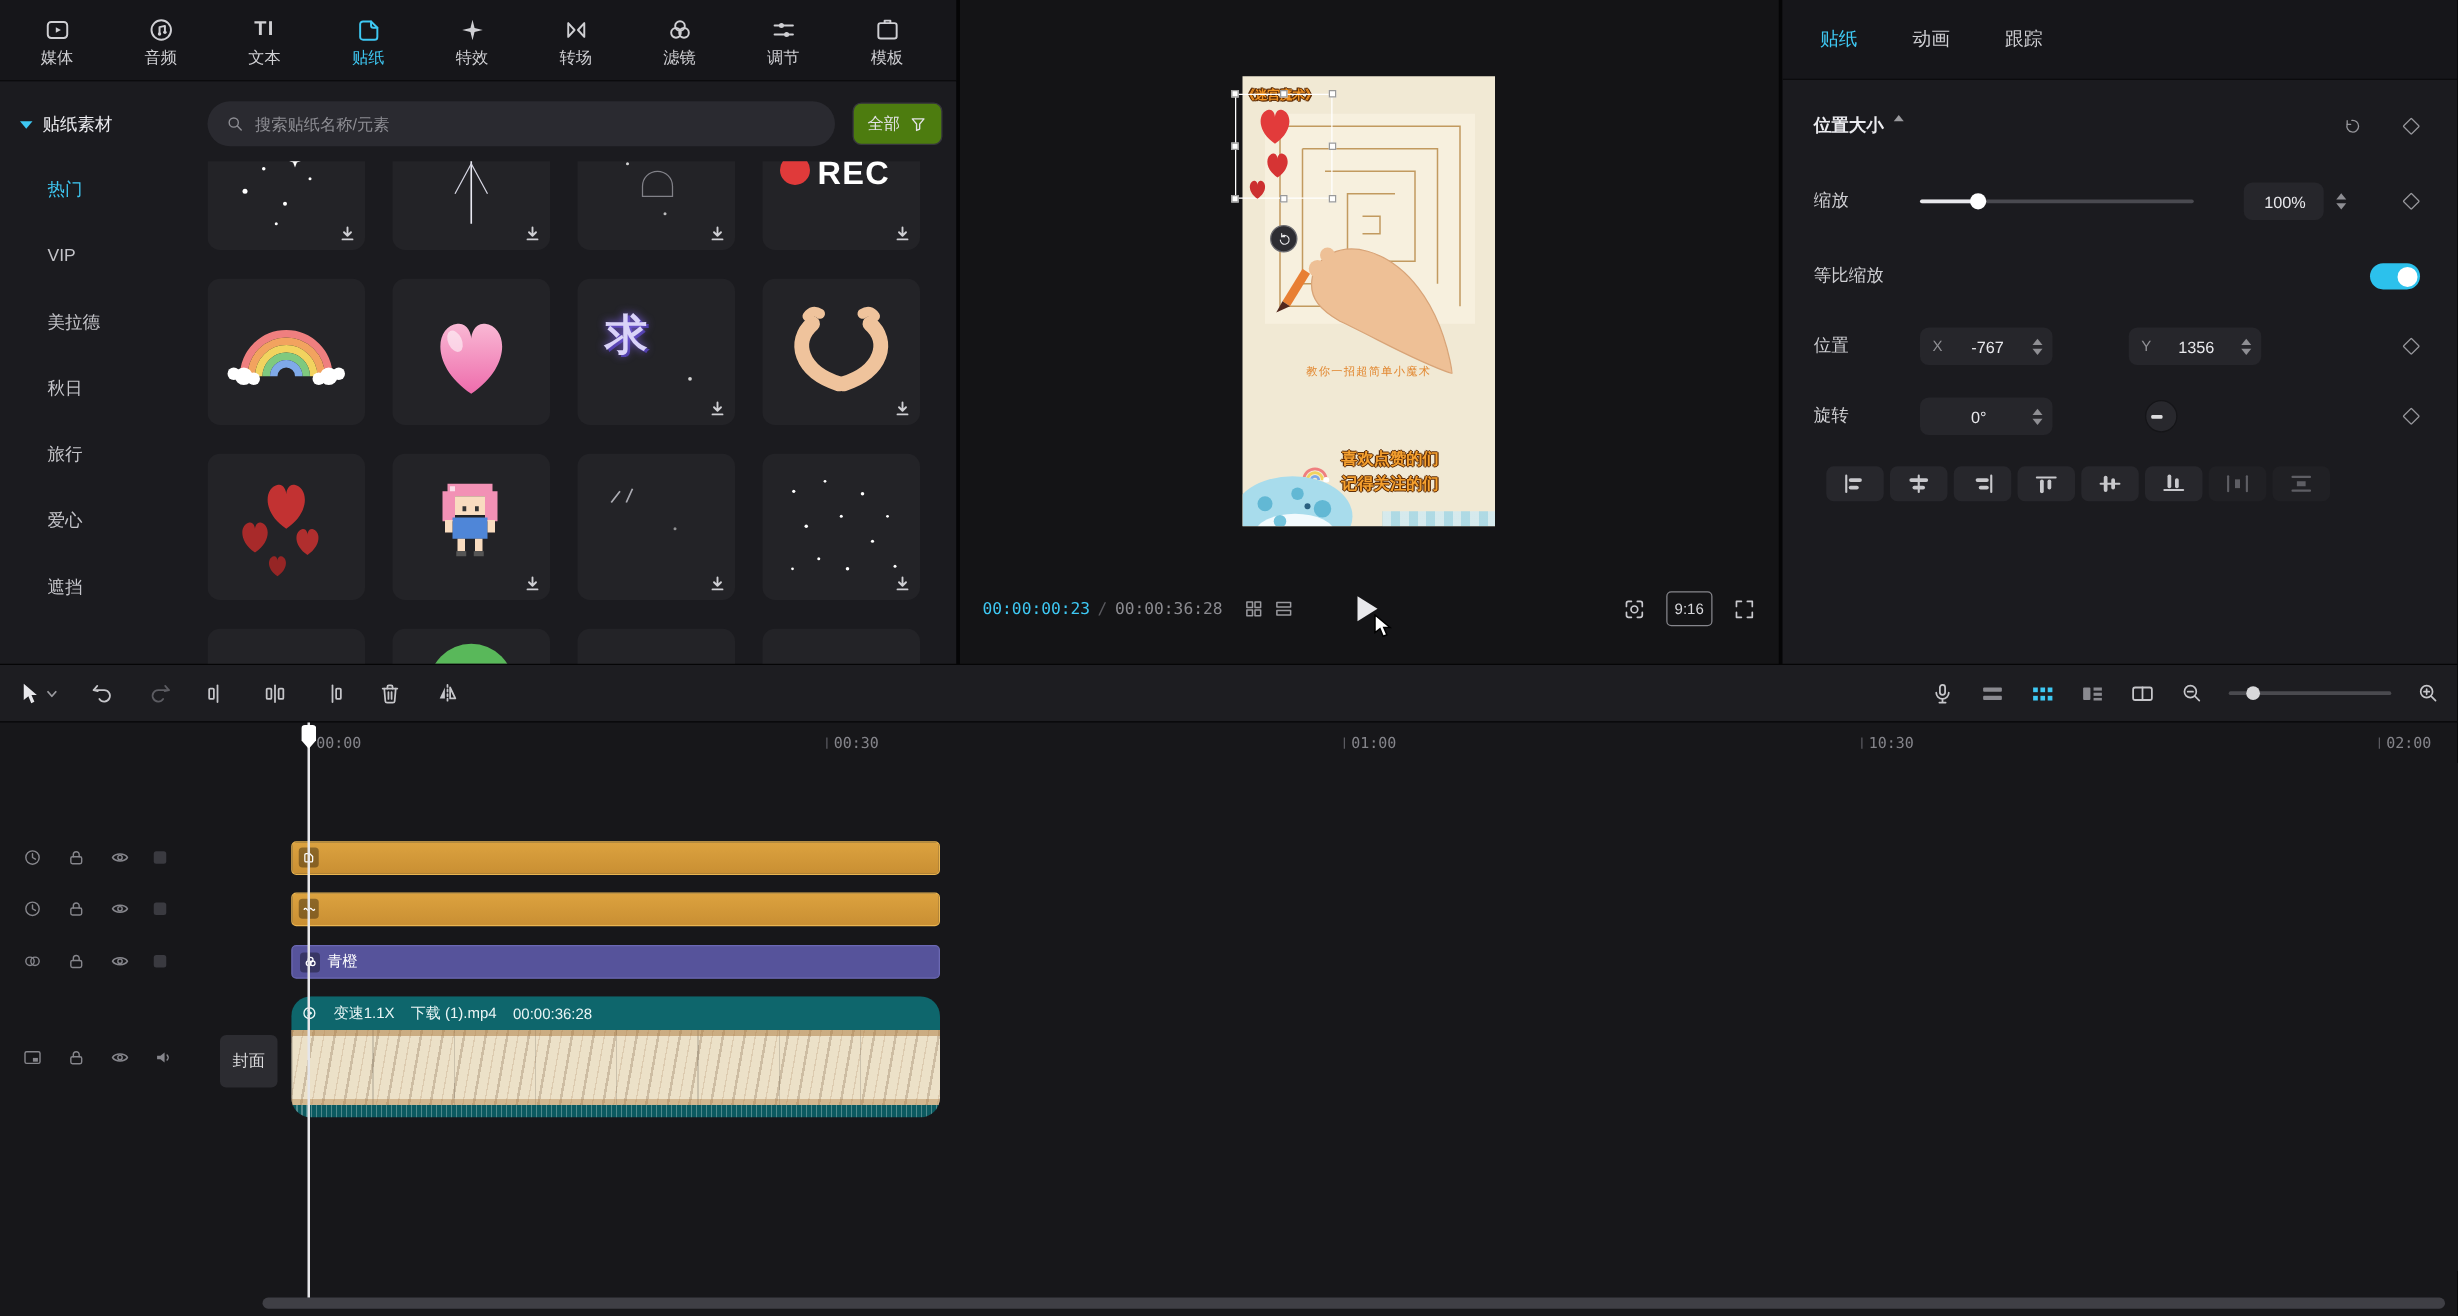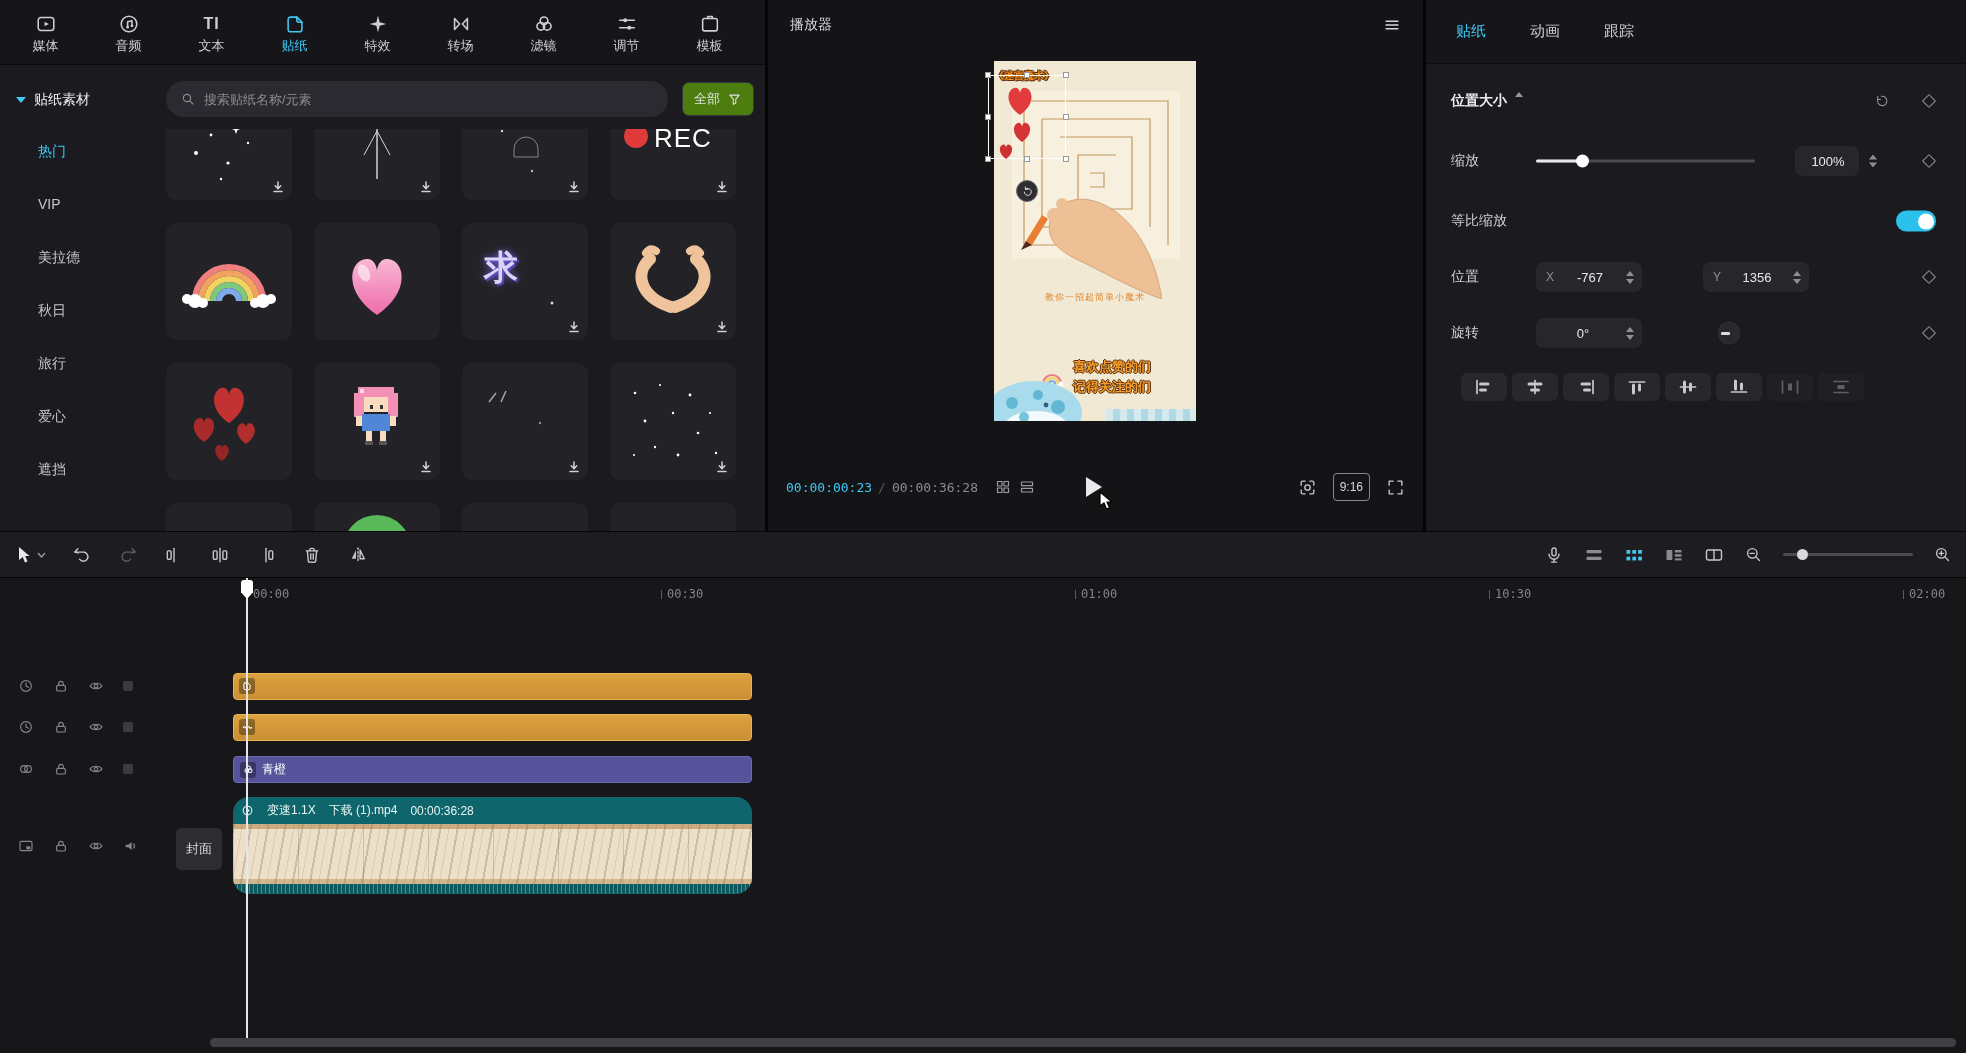--- a/index.html
+++ b/index.html
@@ -32,21 +32,21 @@
 .search-row{display:flex;align-items:center;gap:14px}
 .searchbox{flex:1;height:36px;background:#2a2a30;border-radius:18px;display:flex;align-items:center;padding:0 14px;gap:8px;color:#8d8d93}
 .searchbox input{background:none;border:none;outline:none;color:#ddd;font-size:13px;width:100%}
 .searchbox input::placeholder{color:#8d8d93}
 .filter-btn{display:flex;align-items:center;gap:7px;height:34px;padding:0 11px;border-radius:7px;font-size:13px;color:#e2e2e6;background:#4d7c0f;border:1px solid #37373d;cursor:pointer}
 .tile-wrap{flex:1;overflow:hidden;margin-top:12px;position:relative}
 .tile-grid{display:grid;grid-template-columns:repeat(4,126px);gap:23px 22px;margin-top:-46px}
 .tile{width:126px;height:117px;background:#232327;border-radius:10px;position:relative;overflow:hidden;cursor:pointer}
 .tile svg.art{position:absolute;inset:0}
 .dl{position:absolute;right:7px;bottom:6px;width:14px;height:14px;opacity:.9}
-.rec-text{position:absolute;left:44px;top:40px;font-size:26px;font-weight:normal;color:#fff;letter-spacing:1px}
+.rec-text{position:absolute;left:44px;top:40px;font-size:26px;font-weight:bold;color:#fff;letter-spacing:1px}
 .qiu{position:absolute;left:22px;top:22px;font-size:34px;font-weight:bold;color:#d9d3f8;text-shadow:0 0 7px #7a5fe0,2px 2px 0 #4a3aa0}
 
 .ph{height:50px;display:flex;align-items:center;justify-content:space-between;padding:0 22px;font-size:14px;color:#d6d6da}
 .preview{position:absolute;left:226px;top:61px;width:202px;height:360px;background:#f1e9d4;overflow:hidden}
 .pv-title{position:absolute;left:0;right:0;top:8px;text-align:left;font-size:10px;font-weight:bold;color:#f09324;text-shadow:-1px 0 #5f2e08,1px 0 #5f2e08,0 -1px #5f2e08,0 1px #5f2e08,1px 1px #5f2e08,-1px -1px #5f2e08}
 .pv-caption{position:absolute;left:0;right:0;top:230px;text-align:center;font-size:9px;color:#e2862e;letter-spacing:1px}
 .pv-lines{position:absolute;left:0;right:0;top:296px;display:flex;align-items:center;justify-content:center;gap:8px}
 .pv-line{font-size:13px;font-weight:bold;color:#f5a02e;text-shadow:-1px 0 #5f2e08,1px 0 #5f2e08,0 -1px #5f2e08,0 1px #5f2e08;line-height:20px}
 .sel-box{position:absolute;left:220px;top:75px;width:78px;height:84px;border:1px solid #fff;z-index:5}
 .hndl{position:absolute;width:6px;height:6px;background:#fff;border:1px solid #9a9a9a}
@@ -427,28 +427,20 @@
               </div>
             <div class="tile"></div>
             <div class="tile"></div>
           </div>
         </div>
       </div>
     </div>
   </div>
 
   <div class="panel" id="center">
-    <div class="ph">
-      <span>播放器</span>
-      <span class="tbtn">
-          <svg class="ic" width="18" height="18" viewBox="0 0 24 24">
-            <path d="M4 7 H20 M4 12 H20 M4 17 H20"></path>
-          </svg>
-        </span>
-    </div>
 
     <div class="preview">
       <svg width="202" height="200" viewBox="0 0 202 200" style="position:absolute;left:0;top:22px">
         <rect x="18" y="8" width="168" height="168" fill="#f7f0de"></rect>
         <g fill="none" stroke="#c29a5f" stroke-width="1.2">
           <path d="M30 18 H174 V162"></path>
             <path d="M30 18 V162 H120"></path>
           <path d="M48 36 H156 V144"></path>
             <path d="M48 36 V144 H108"></path>
           <path d="M66 54 H138 V126 H84 V72 H122"></path>

